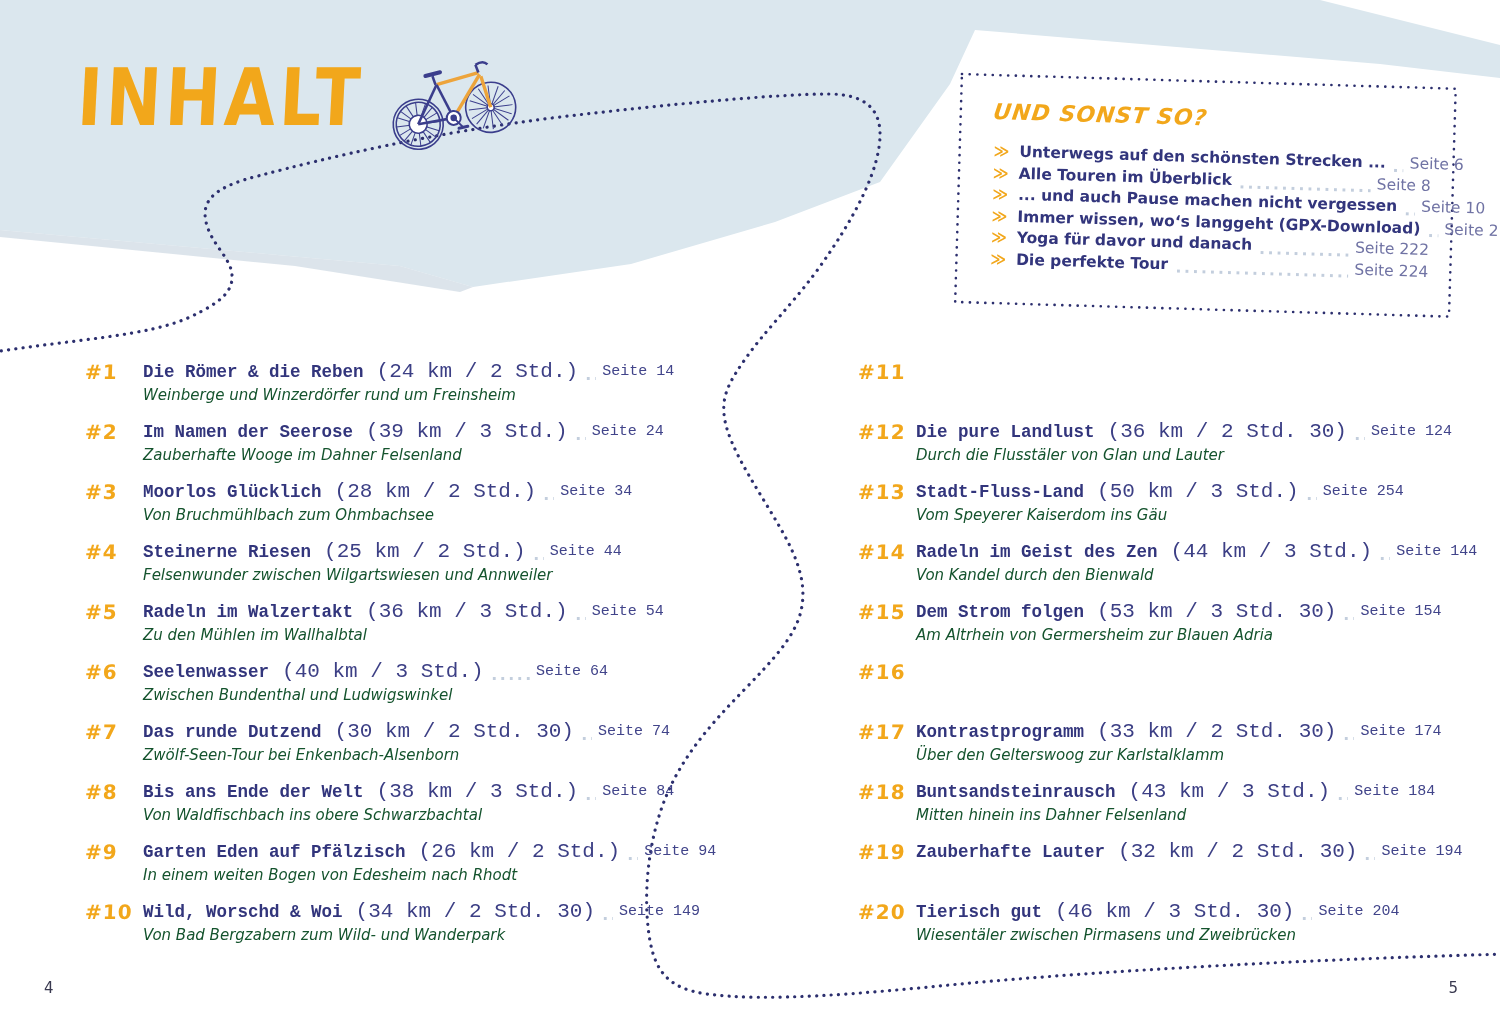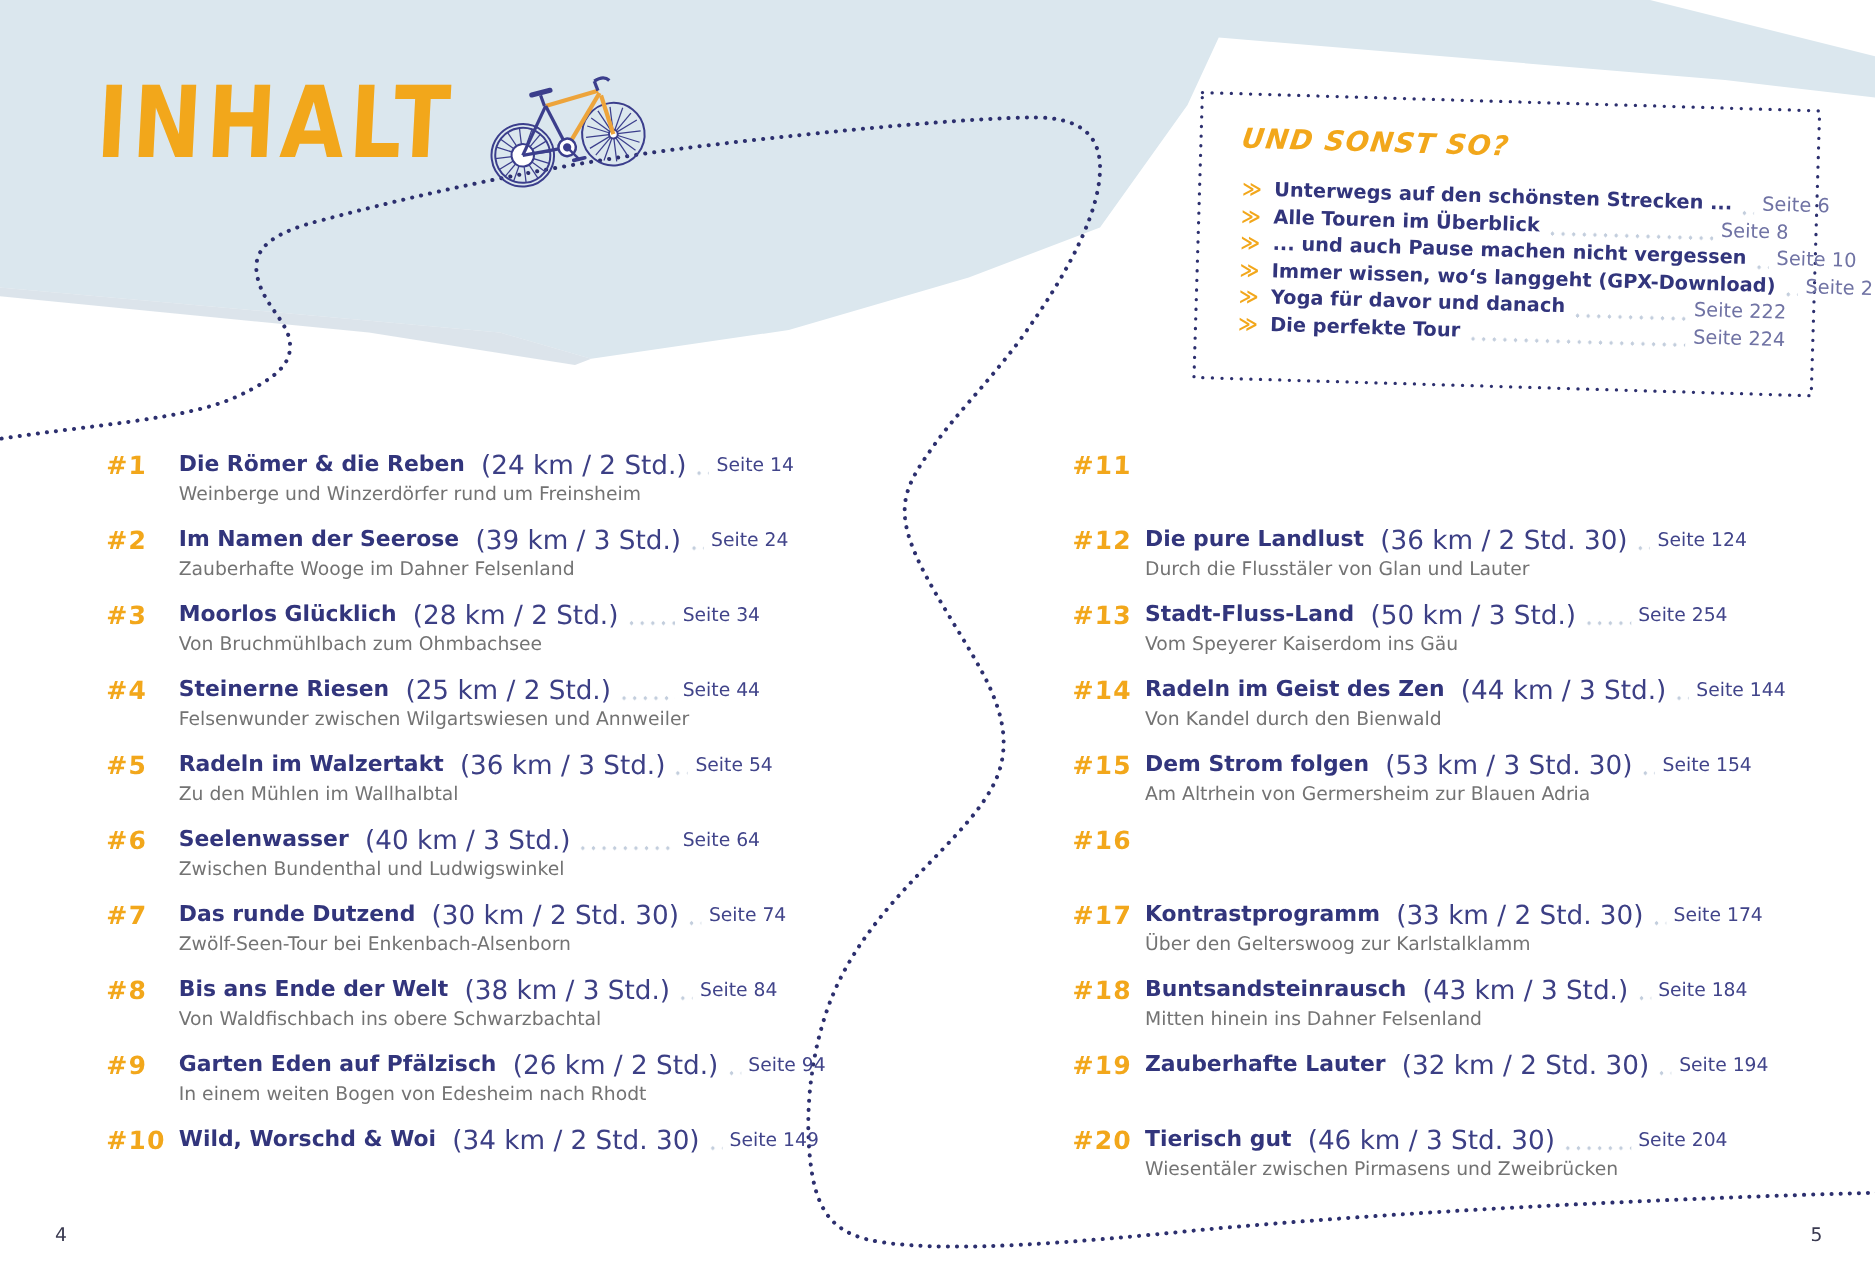--- a/index.html
+++ b/index.html
@@ -47,25 +47,25 @@
   
   .col{position:absolute; top:360px; z-index:3;}
   .col-left{left:85px; width:523px;}
   .col-right{left:858px; width:524px;}
   .tour{display:flex; height:60px; align-items:flex-start;}
   .tour-num{
     width:58px; flex:0 0 58px; font-size:20px; font-weight:900; color:#f2a71b;
     letter-spacing:1px; line-height:24px; transform:skewX(-2deg);
   }
   .tour-main{flex:1; min-width:0;}
-  .tour-line1{display:flex; align-items:flex-end; line-height:24px;}
+  .tour-line1{display:flex; align-items:flex-end; line-height:24px;font-family:Liberation Mono, monospace;}
   .tour-title{font-size:17.5px; font-weight:700; color:#32357c; white-space:nowrap;}
   .tour-dist{font-size:21px; color:#3c3f85; margin-left:13px; white-space:nowrap;}
   .tour-page{font-size:15px; color:#41448a; white-space:nowrap;}
-  .tour-sub{font-size:15px; color:#737373; line-height:20px; margin-top:1px;}
+  .tour-sub{font-size:15px; font-style:italic; color:#14532d; line-height:20px; margin-top:1px;}
 
   .pagenum{position:absolute; bottom:28px; font-size:15px; color:#3a3a50; z-index:3;}
   .pagenum.left{left:44px;}
   .pagenum.right{right:42px;}
 </style>
 </head>
 <body>
 
 <div class="page">
 
@@ -316,20 +316,21 @@
 
   <div class="tour">
     <div class="tour-num">#10</div>
     <div class="tour-main">
       <div class="tour-line1">
         <span class="tour-title">Wild, Worschd &amp; Woi</span>
         <span class="tour-dist">(34 km / 2 Std. 30)</span>
         <span class="dots"></span>
         <span class="tour-page">Seite 149</span>
       </div>
+      <div class="tour-sub">Von Bad Bergzabern zum Wild- und Wanderpark</div>
     </div>
   </div>
 </div>
   <div class="col col-right" id="col-right">
   <div class="tour">
     <div class="tour-num">#11</div>
   </div>
 
   <div class="tour">
     <div class="tour-num">#12</div>

